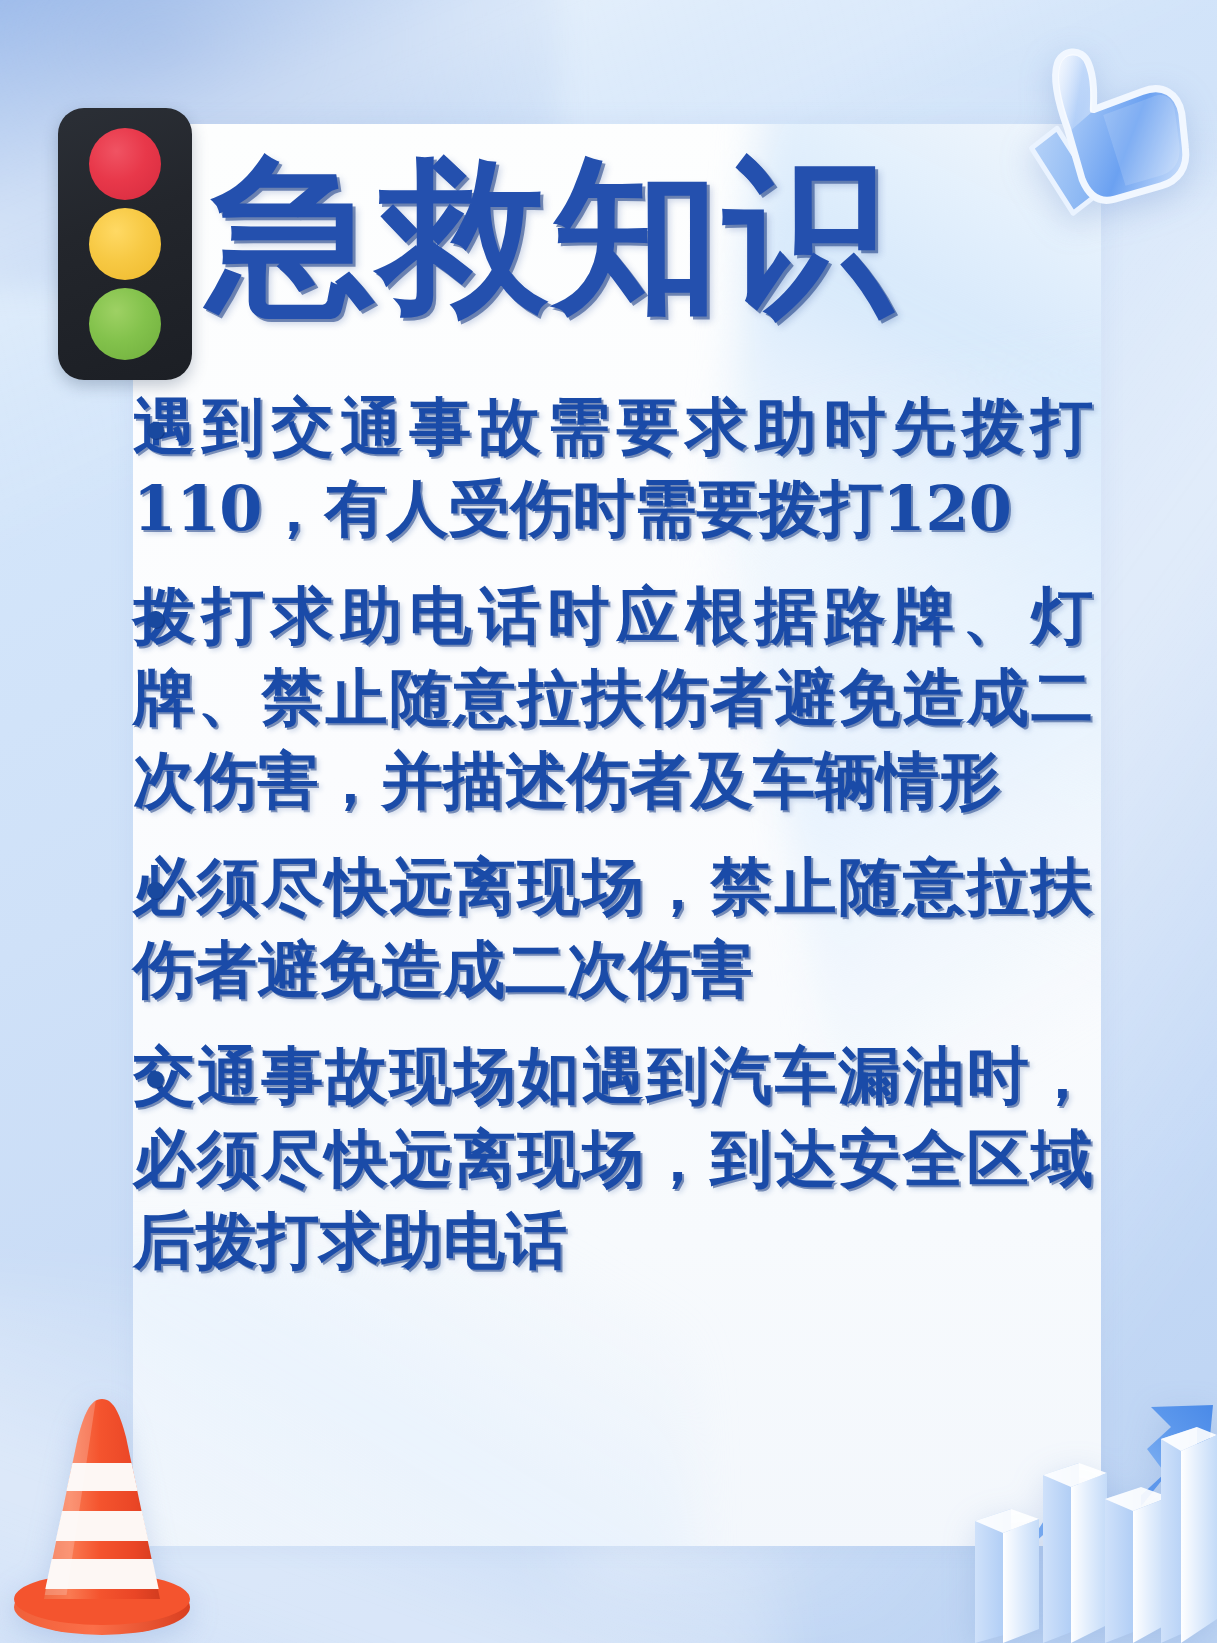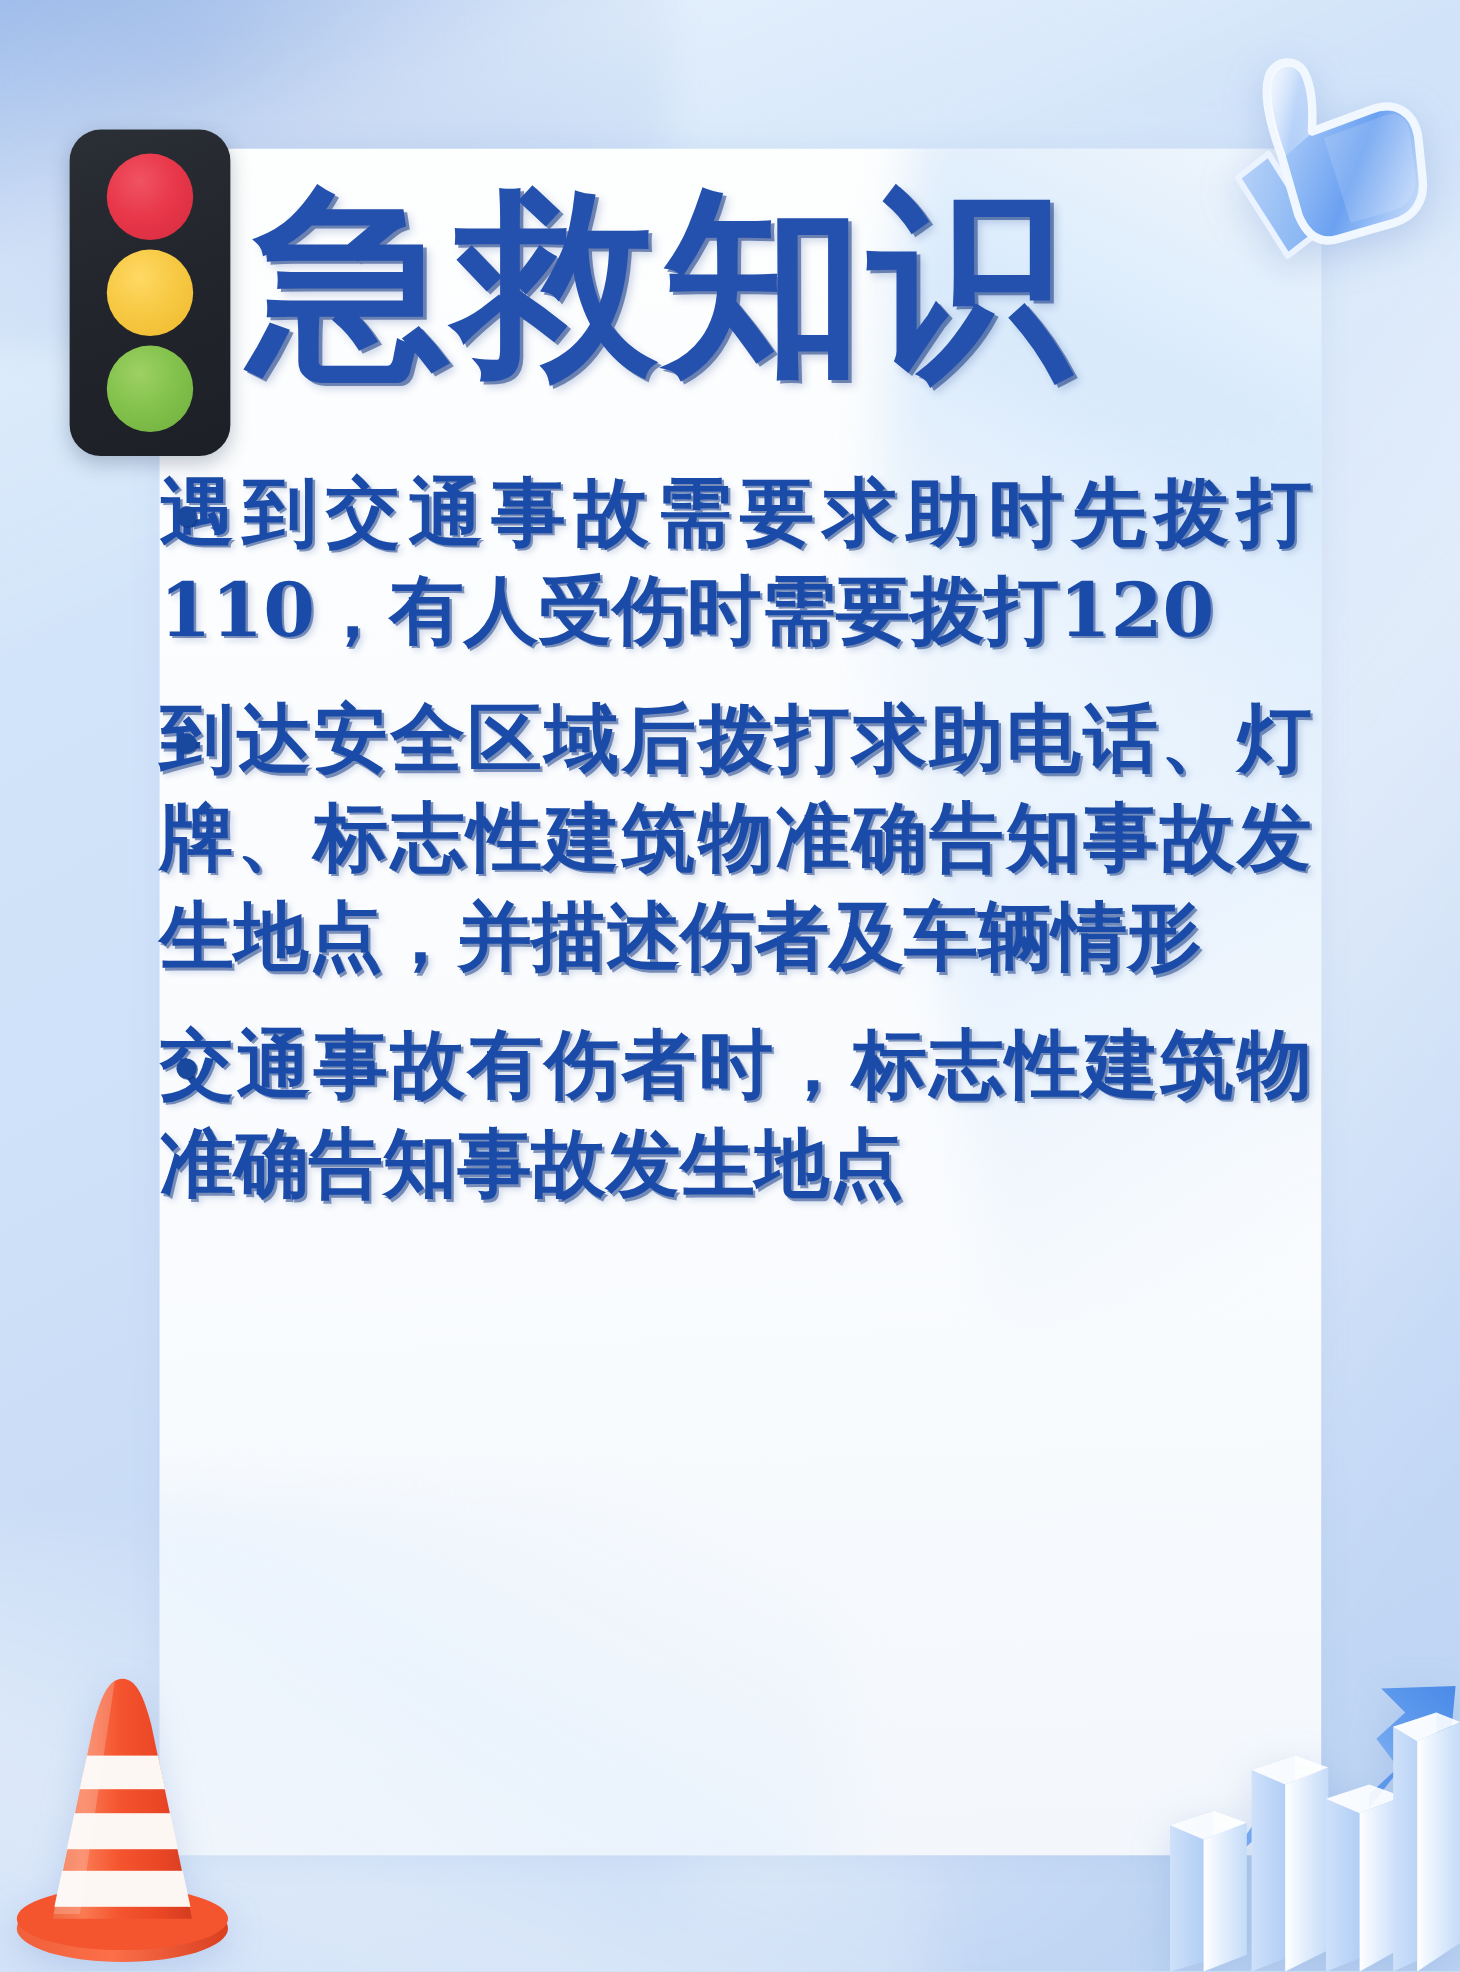--- a/index.html
+++ b/index.html
@@ -222,22 +222,23 @@
   <div id="traffic-light">
     <div class="tl-lamp tl-red"></div>
     <div class="tl-lamp tl-yellow"></div>
     <div class="tl-lamp tl-green"></div>
   </div>
 
   <div id="title">急救知识</div>
 
   <ul id="points">
     <li>遇到交通事故需要求助时先拨打110，有人受伤时需要拨打120</li>
-    <li>到达安全区域后拨打求助电话、灯牌、标志性建筑物准确告知事故发生地点，并描述伤者及车辆情形</li>
-    <li>交通事故有伤者时，标志性建筑物准确告知事故发生地点</li>
+    <li>拨打求助电话时应根据路牌、灯牌、禁止随意拉扶伤者避免造成二次伤害，并描述伤者及车辆情形</li>
+    <li>必须尽快远离现场，禁止随意拉扶伤者避免造成二次伤害</li>
+    <li>交通事故现场如遇到汽车漏油时，必须尽快远离现场，到达安全区域后拨打求助电话</li>
   </ul>
 
   <svg id="thumbs-up" viewBox="0 0 200 215">
     <defs>
       <linearGradient id="thumbGrad" x1="0" y1="0" x2="1" y2="1">
         <stop offset="0%" stop-color="#eef5ff"></stop>
         <stop offset="28%" stop-color="#9dc2f6"></stop>
         <stop offset="58%" stop-color="#6ba1f1"></stop>
         <stop offset="100%" stop-color="#dfecfd"></stop>
       </linearGradient>

